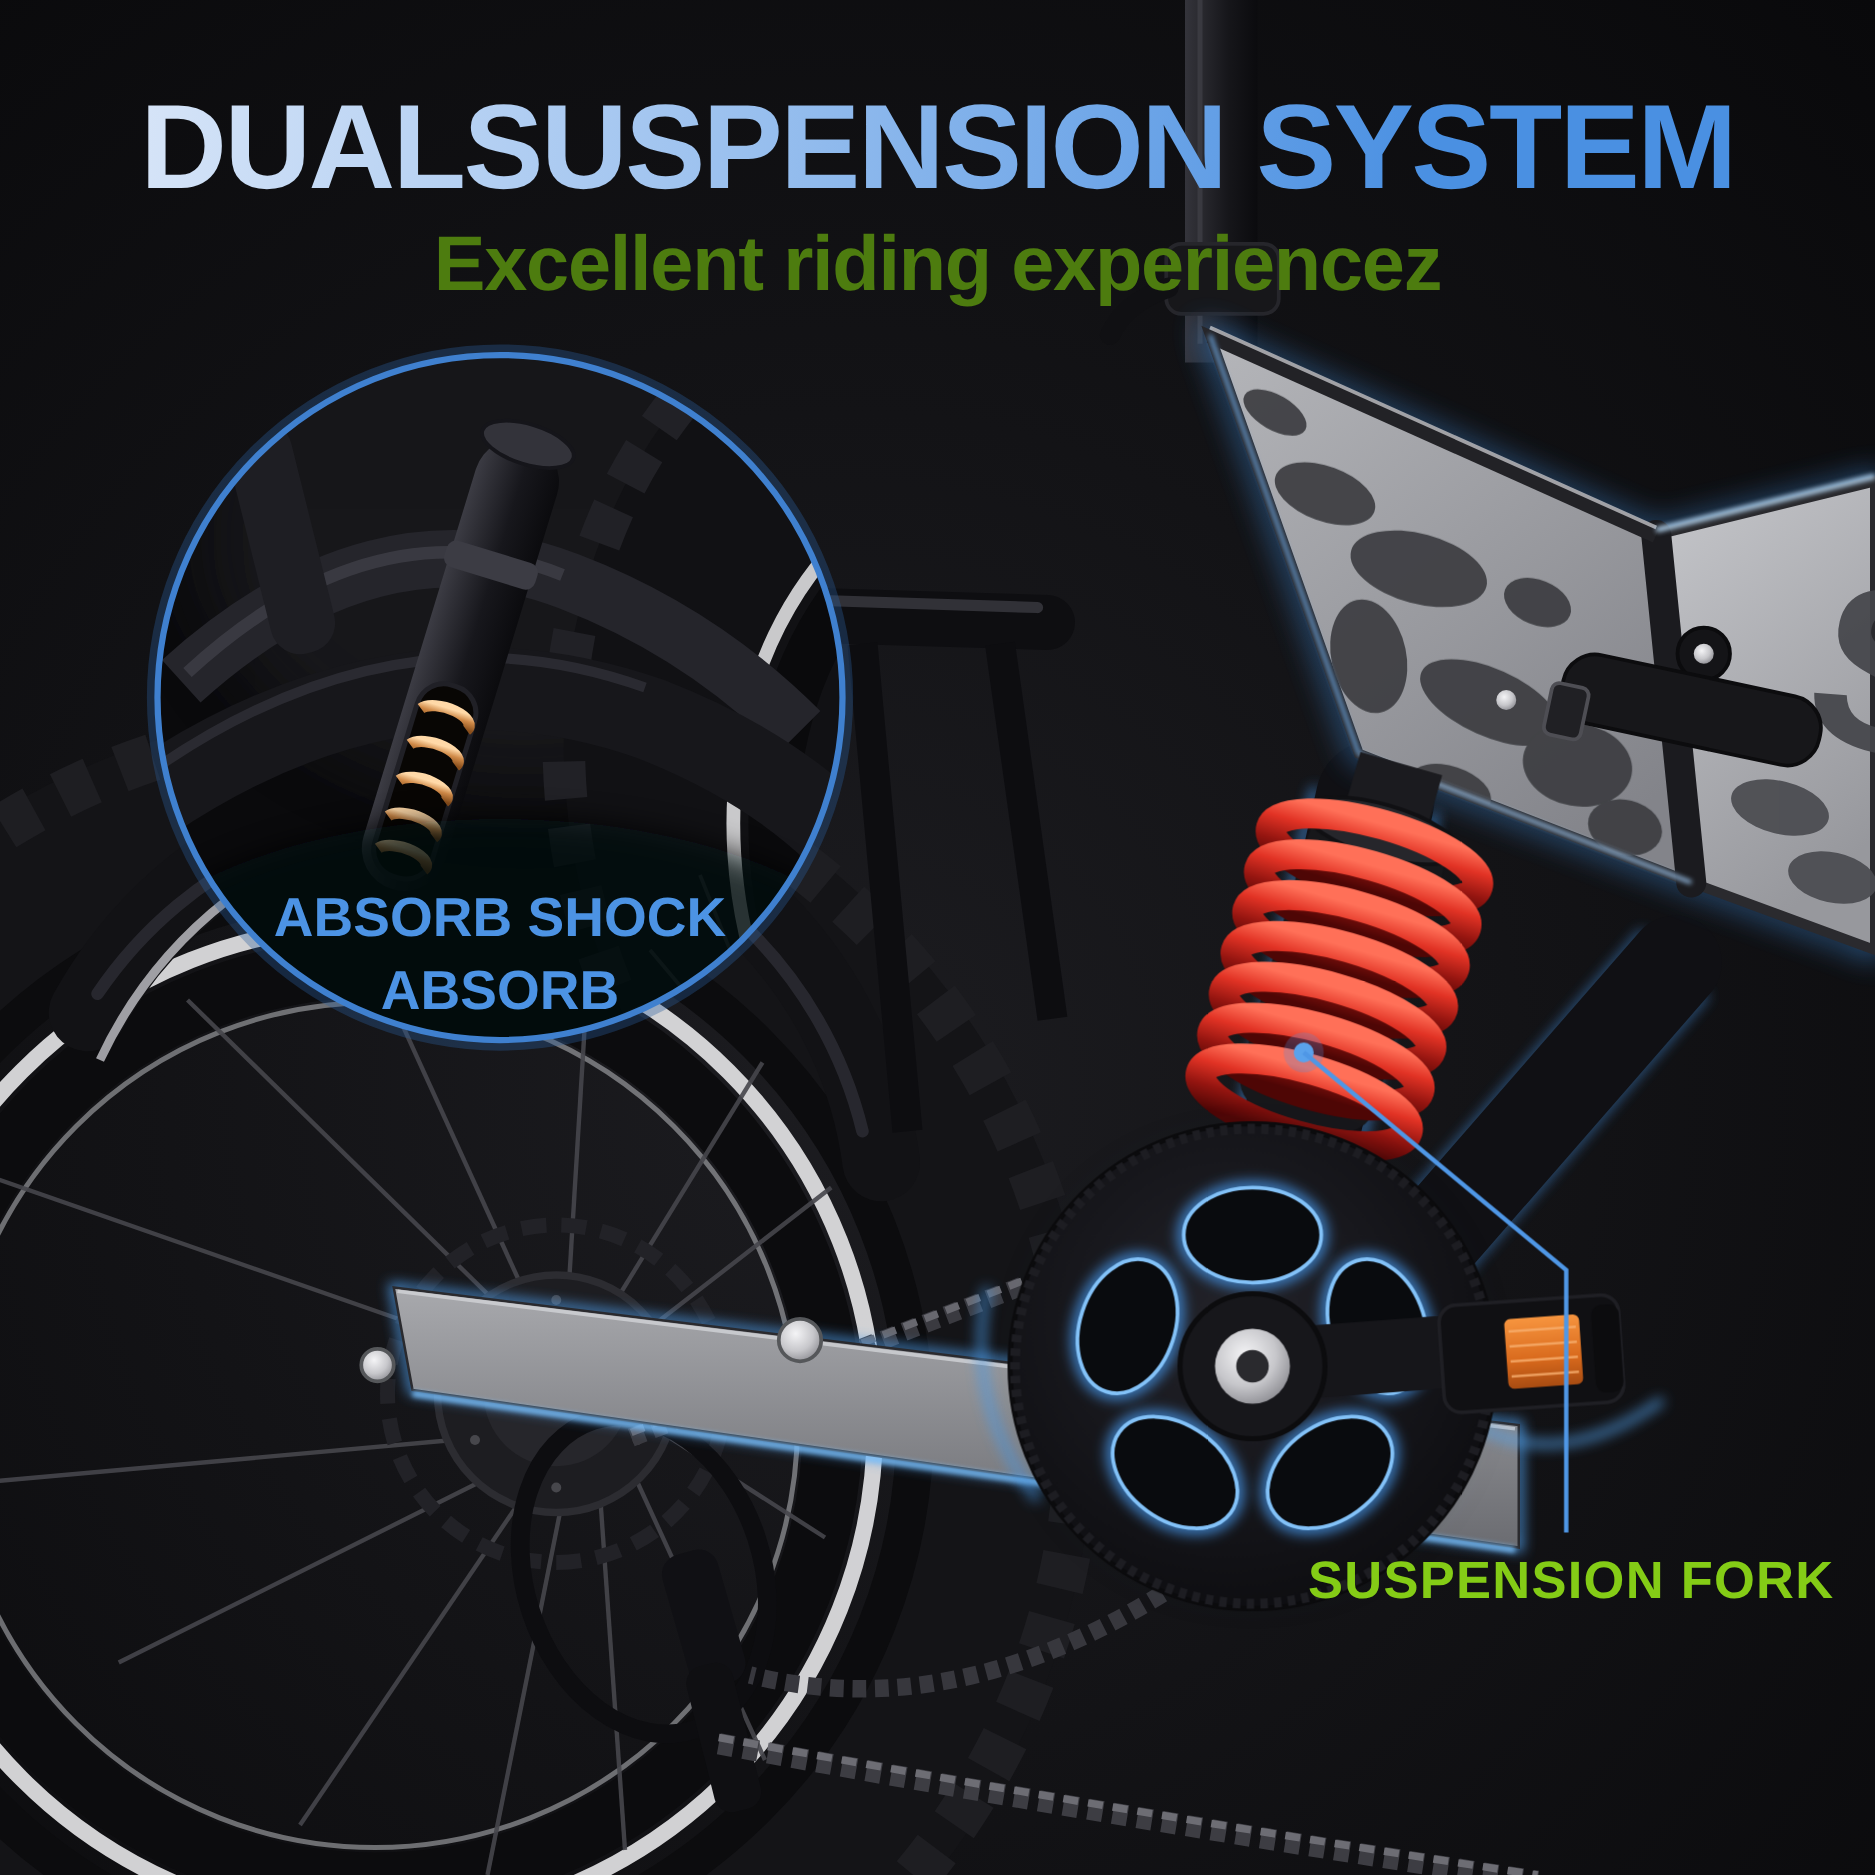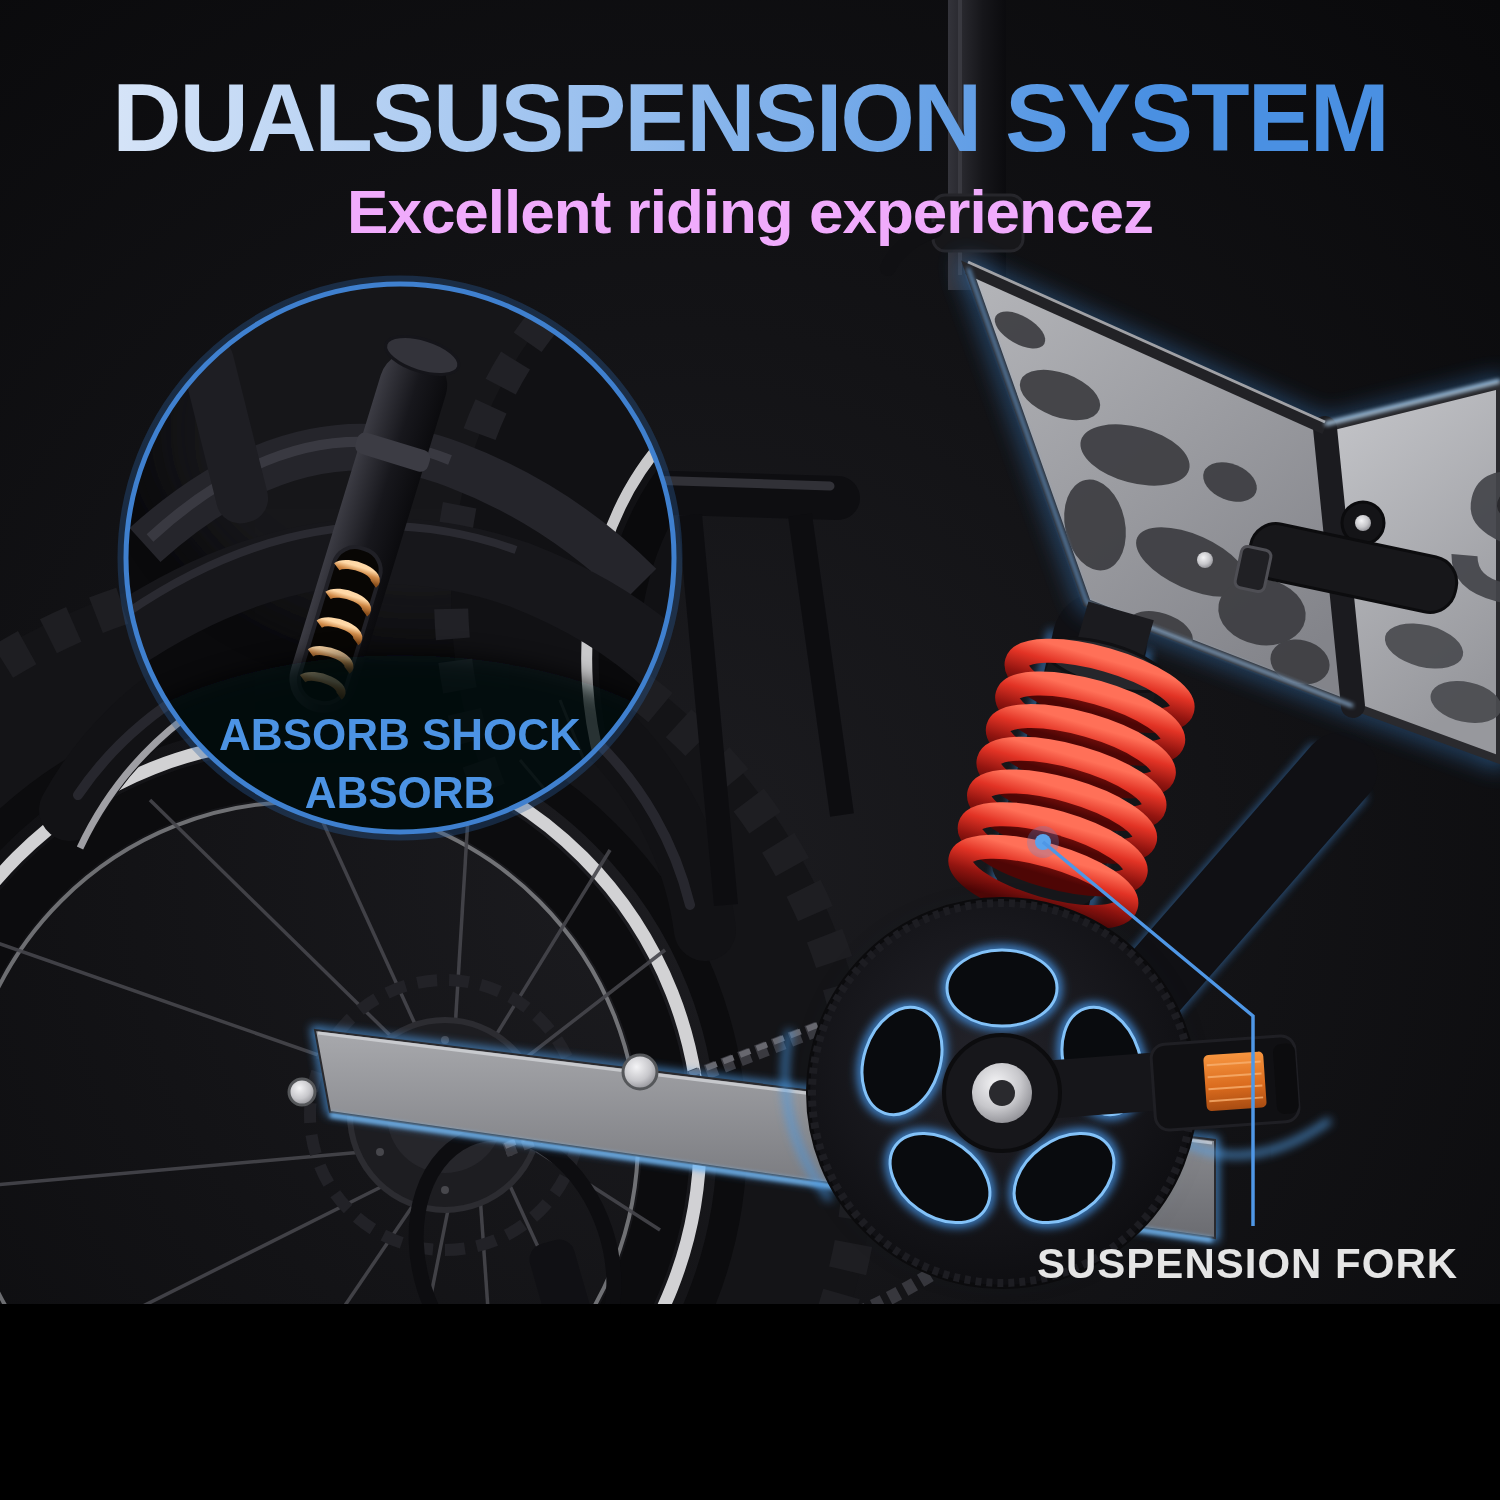--- a/index.html
+++ b/index.html
@@ -1,29 +1,29 @@
 <!DOCTYPE html>
 <html><head>
 <meta charset="utf-8">
 <style>
   html,body{margin:0;padding:0;background:#000;}
-  .stage{position:relative;width:1500px;height:1304px;overflow:hidden;
+  .stage{position:relative;width:1500px;height:1500px;overflow:hidden;
          background:#0b0b0d;font-family:"Liberation Sans",sans-serif;}
   .stage svg{position:absolute;left:0;top:0;}
   .txt{position:absolute;z-index:5;}
   .title{top:68px;left:0;width:1500px;text-align:center;
          font-weight:bold;font-size:96px;line-height:1.05;letter-spacing:-2px;
          background:linear-gradient(97deg,#d9e6f8 6%,#9dc2ef 38%,#4a90e2 76%);
          -webkit-background-clip:text;background-clip:text;color:transparent;}
   .subtitle{top:176px;left:0;width:1500px;text-align:center;
-         font-weight:bold;font-size:62px;letter-spacing:-1px;color:#f0abfc;}
+         font-weight:bold;font-size:62px;letter-spacing:-1px;color:#4d7c0f;}
   .inset-label{left:128px;top:706px;width:544px;text-align:center;
          font-weight:bold;font-size:44px;line-height:1.32;color:#4c93e4;}
-  .fork-label{left:1037px;top:1240px;width:440px;white-space:nowrap;
-         font-weight:bold;font-size:42px;letter-spacing:1px;color:#e5e5e5;}
+  .fork-label{left:1037px;top:1240px;width:440px;text-align:center;white-space:nowrap;
+         font-weight:bold;font-size:42px;letter-spacing:1px;color:#84cc16;}
 </style>
 </head>
 <body>
 
 <div class="stage">
 
 <svg width="1500" height="1500" viewBox="0 0 1500 1500">
   <defs>
     <radialGradient id="g-bg" cx="45%" cy="58%" r="80%">
       <stop offset="0%" stop-color="#1c1c20"></stop>

